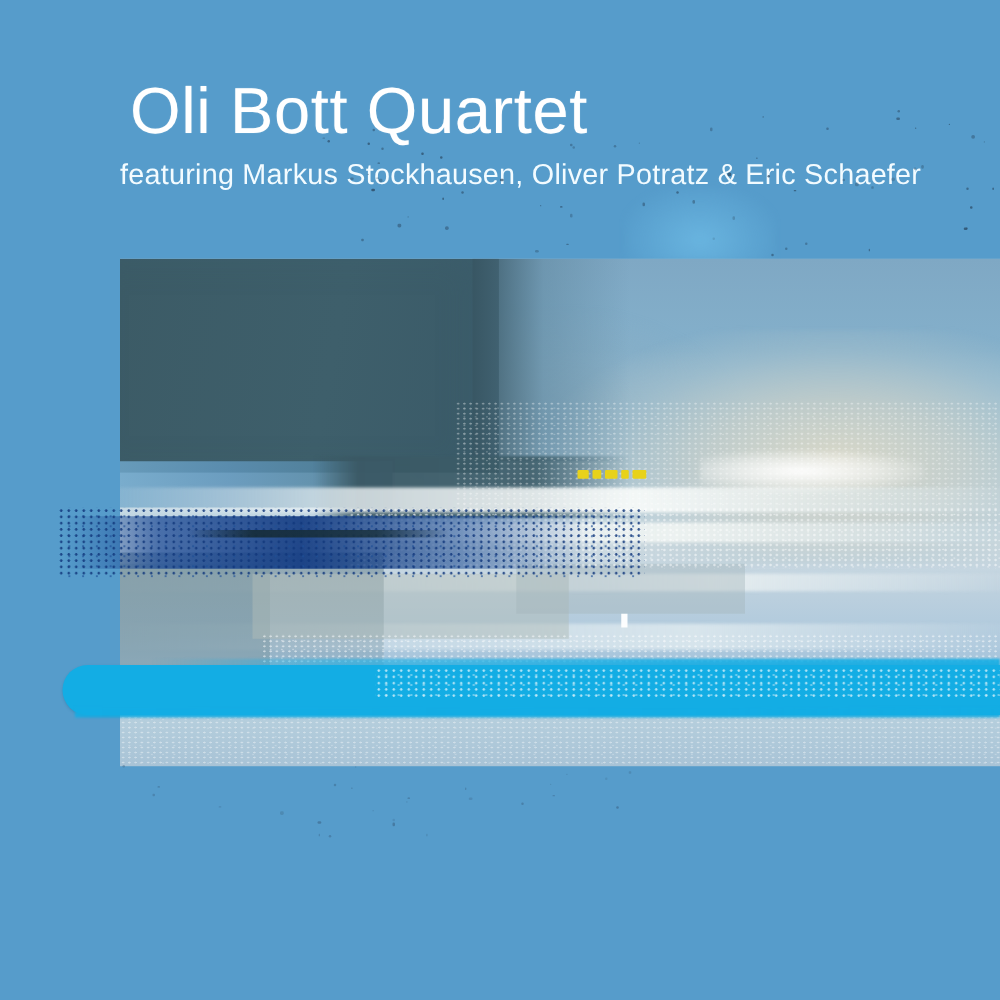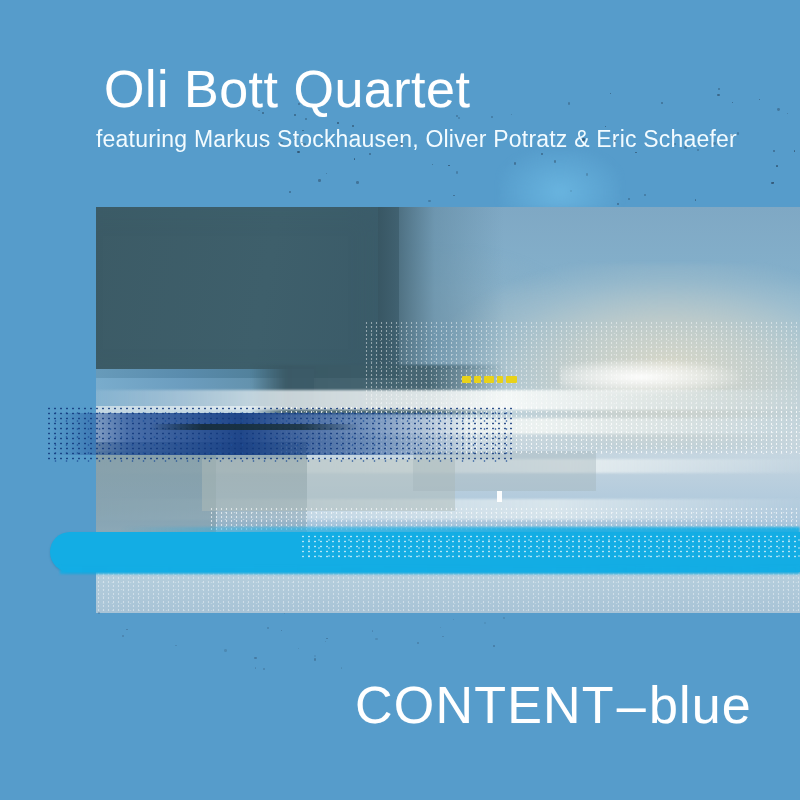--- a/index.html
+++ b/index.html
@@ -461,15 +461,14 @@
       <i style="left: 177.187px; top: 14.7407px; width: 1.9px; height: 1.9px; opacity: 0.44;"></i>
       <i style="left: 194.167px; top: 0.981779px; width: 1.1px; height: 1.1px; opacity: 0.32;"></i>
       <i style="left: 363.131px; top: 7.19074px; width: 1.1px; height: 1.1px; opacity: 0.3;"></i>
       <i style="left: 190.759px; top: 18.3093px; width: 1.2px; height: 1.2px; opacity: 0.58;"></i>
       <i style="left: 413.417px; top: 5.26496px; width: 1.3px; height: 1.3px; opacity: 0.3;"></i>
       <i style="left: 224.061px; top: 42.5114px; width: 2.2px; height: 2.2px; opacity: 0.24;"></i>
       <i style="left: 207.845px; top: 36.0299px; width: 1.3px; height: 1.3px; opacity: 0.31;"></i>
       <i style="left: 281.751px; top: 18.167px; width: 1.5px; height: 1.5px; opacity: 0.39;"></i>
     </div>
 
-  <div id="album-title"><span>CONTENT</span><span class="dash">–</span><span>blue</span></div>
 
 </div>
 
 </body></html>

